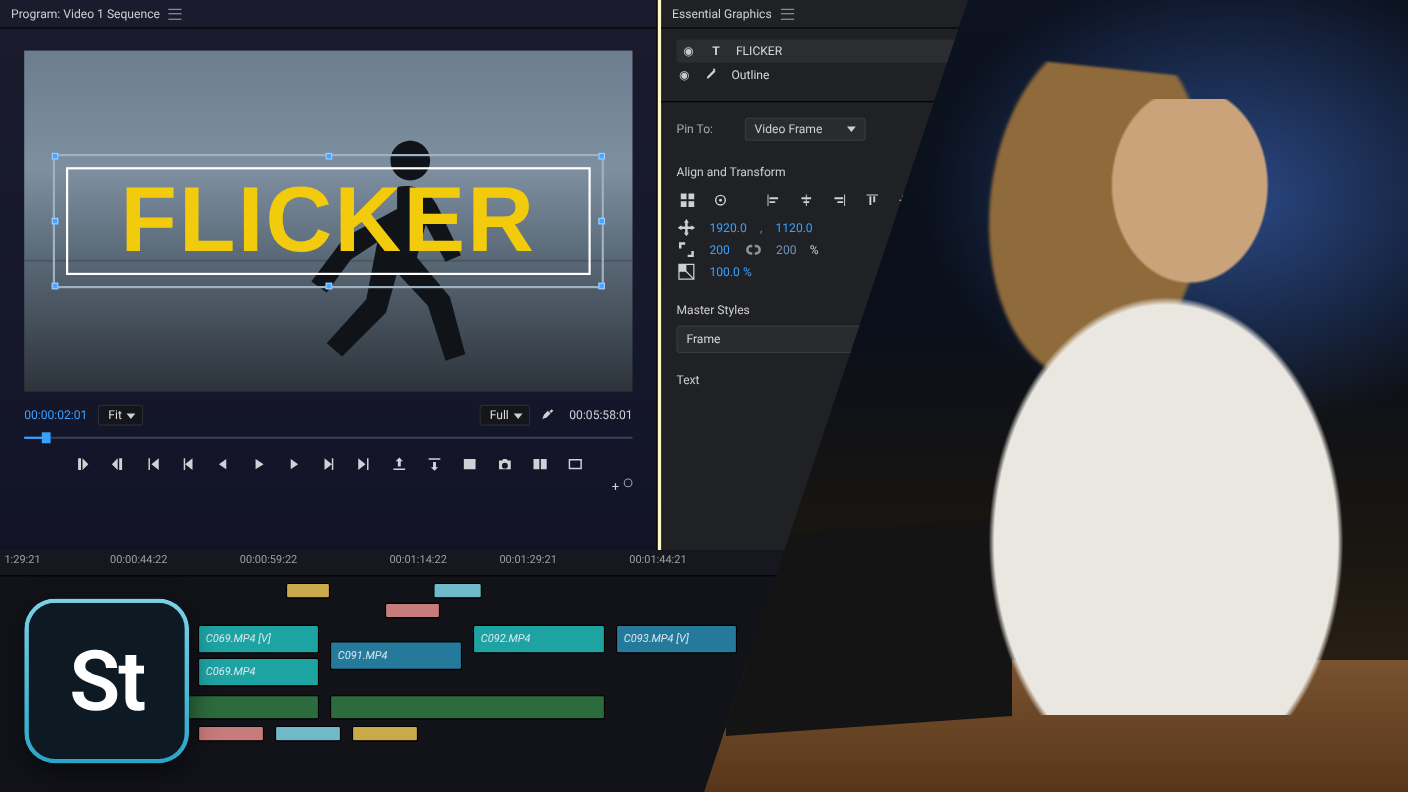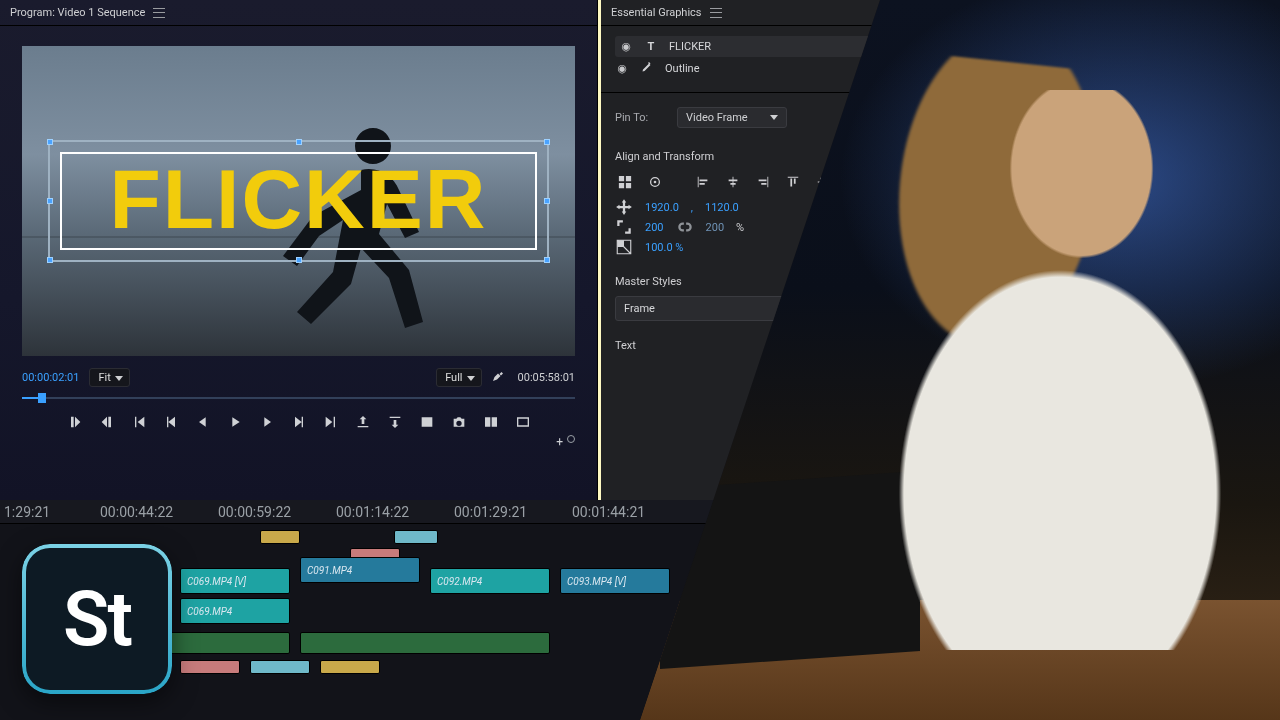--- a/index.html
+++ b/index.html
@@ -125,21 +125,21 @@
 .eg-select{ margin:4px 14px 0 14px; }
 .eg-select .sel{ background:#2a2b2f; border:1px solid #3a3b40; padding:5px 8px; border-radius:3px; display:flex; justify-content:space-between; align-items:center;}
 .section-spacer{ height:14px;}
 
 
 .timeline {
   position:absolute; left:0; top:500px; width:880px; height:220px;
   background:#121319;
 }
 .tl-ruler{ position:relative; height:24px; border-bottom:1px solid #000;
-  background:#17181f; color:#9aa0a6; font-size:14px;}
+  background:#17181f; color:#9aa0a6; font-size:10px;}
 .tl-ruler span{ position:absolute; top:4px; }
 .tl-tracks{ position:relative; height:196px;font-style:italic; }
 .clip{ position:absolute; height:26px; border:1px solid #000; border-radius:2px;
   font-size:10px; color:#d9e6ef; display:flex; align-items:center; padding:0 6px; overflow:hidden;}
 .clip.vid{ background:#1ea3a3; }
 .clip.vid2{ background:#257a9c; }
 .clip.aud{ background:#2c6b3d; height:22px;}
 .clip.small{ height:14px; font-size:9px; }
 .clip.cyan{ background:#6fb9c9; color:#0b2a33;}
 .clip.pink{ background:#c77b7b; }
@@ -445,31 +445,31 @@
 
       <div class="section-spacer"></div>
       <div class="eg-section-title">Text</div>
     </div>
 
     <div class="timeline">
       <div class="tl-ruler">
         <span style="left:4px">1:29:21</span>
         <span style="left:100px">00:00:44:22</span>
         <span style="left:218px">00:00:59:22</span>
-        <span style="left:336px">00:01:14:22</span>
+        <span style="left:354px">00:01:14:22</span>
         <span style="left:454px">00:01:29:21</span>
         <span style="left:572px">00:01:44:21</span>
       </div>
       <div class="tl-tracks">
         <div class="clip small yellow" style="left:260px; top:6px;  width:40px"></div>
         <div class="clip small cyan" style="left:394px; top:6px;  width:44px"></div>
         <div class="clip small pink" style="left:350px; top:24px; width:50px"></div>
 
         <div class="clip vid" style="left:180px; top:44px; width:110px">C069.MP4 [V]</div>
-        <div class="clip vid2" style="left:300px; top:33px; width:120px">C091.MP4</div>
+        <div class="clip vid2" style="left:300px; top:59px; width:120px">C091.MP4</div>
         <div class="clip vid" style="left:430px; top:44px; width:120px">C092.MP4</div>
         <div class="clip vid2" style="left:560px; top:44px; width:110px">C093.MP4 [V]</div>
 
         <div class="clip vid2" style="left:60px;  top:74px; width:110px">C068.MP4</div>
         <div class="clip vid" style="left:180px; top:74px; width:110px">C069.MP4</div>
 
         <div class="clip aud" style="left:60px;  top:108px; width:230px"></div>
         <div class="clip aud" style="left:300px; top:108px; width:250px"></div>
 
         <div class="clip small cyan" style="left:110px; top:136px; width:60px"></div>

